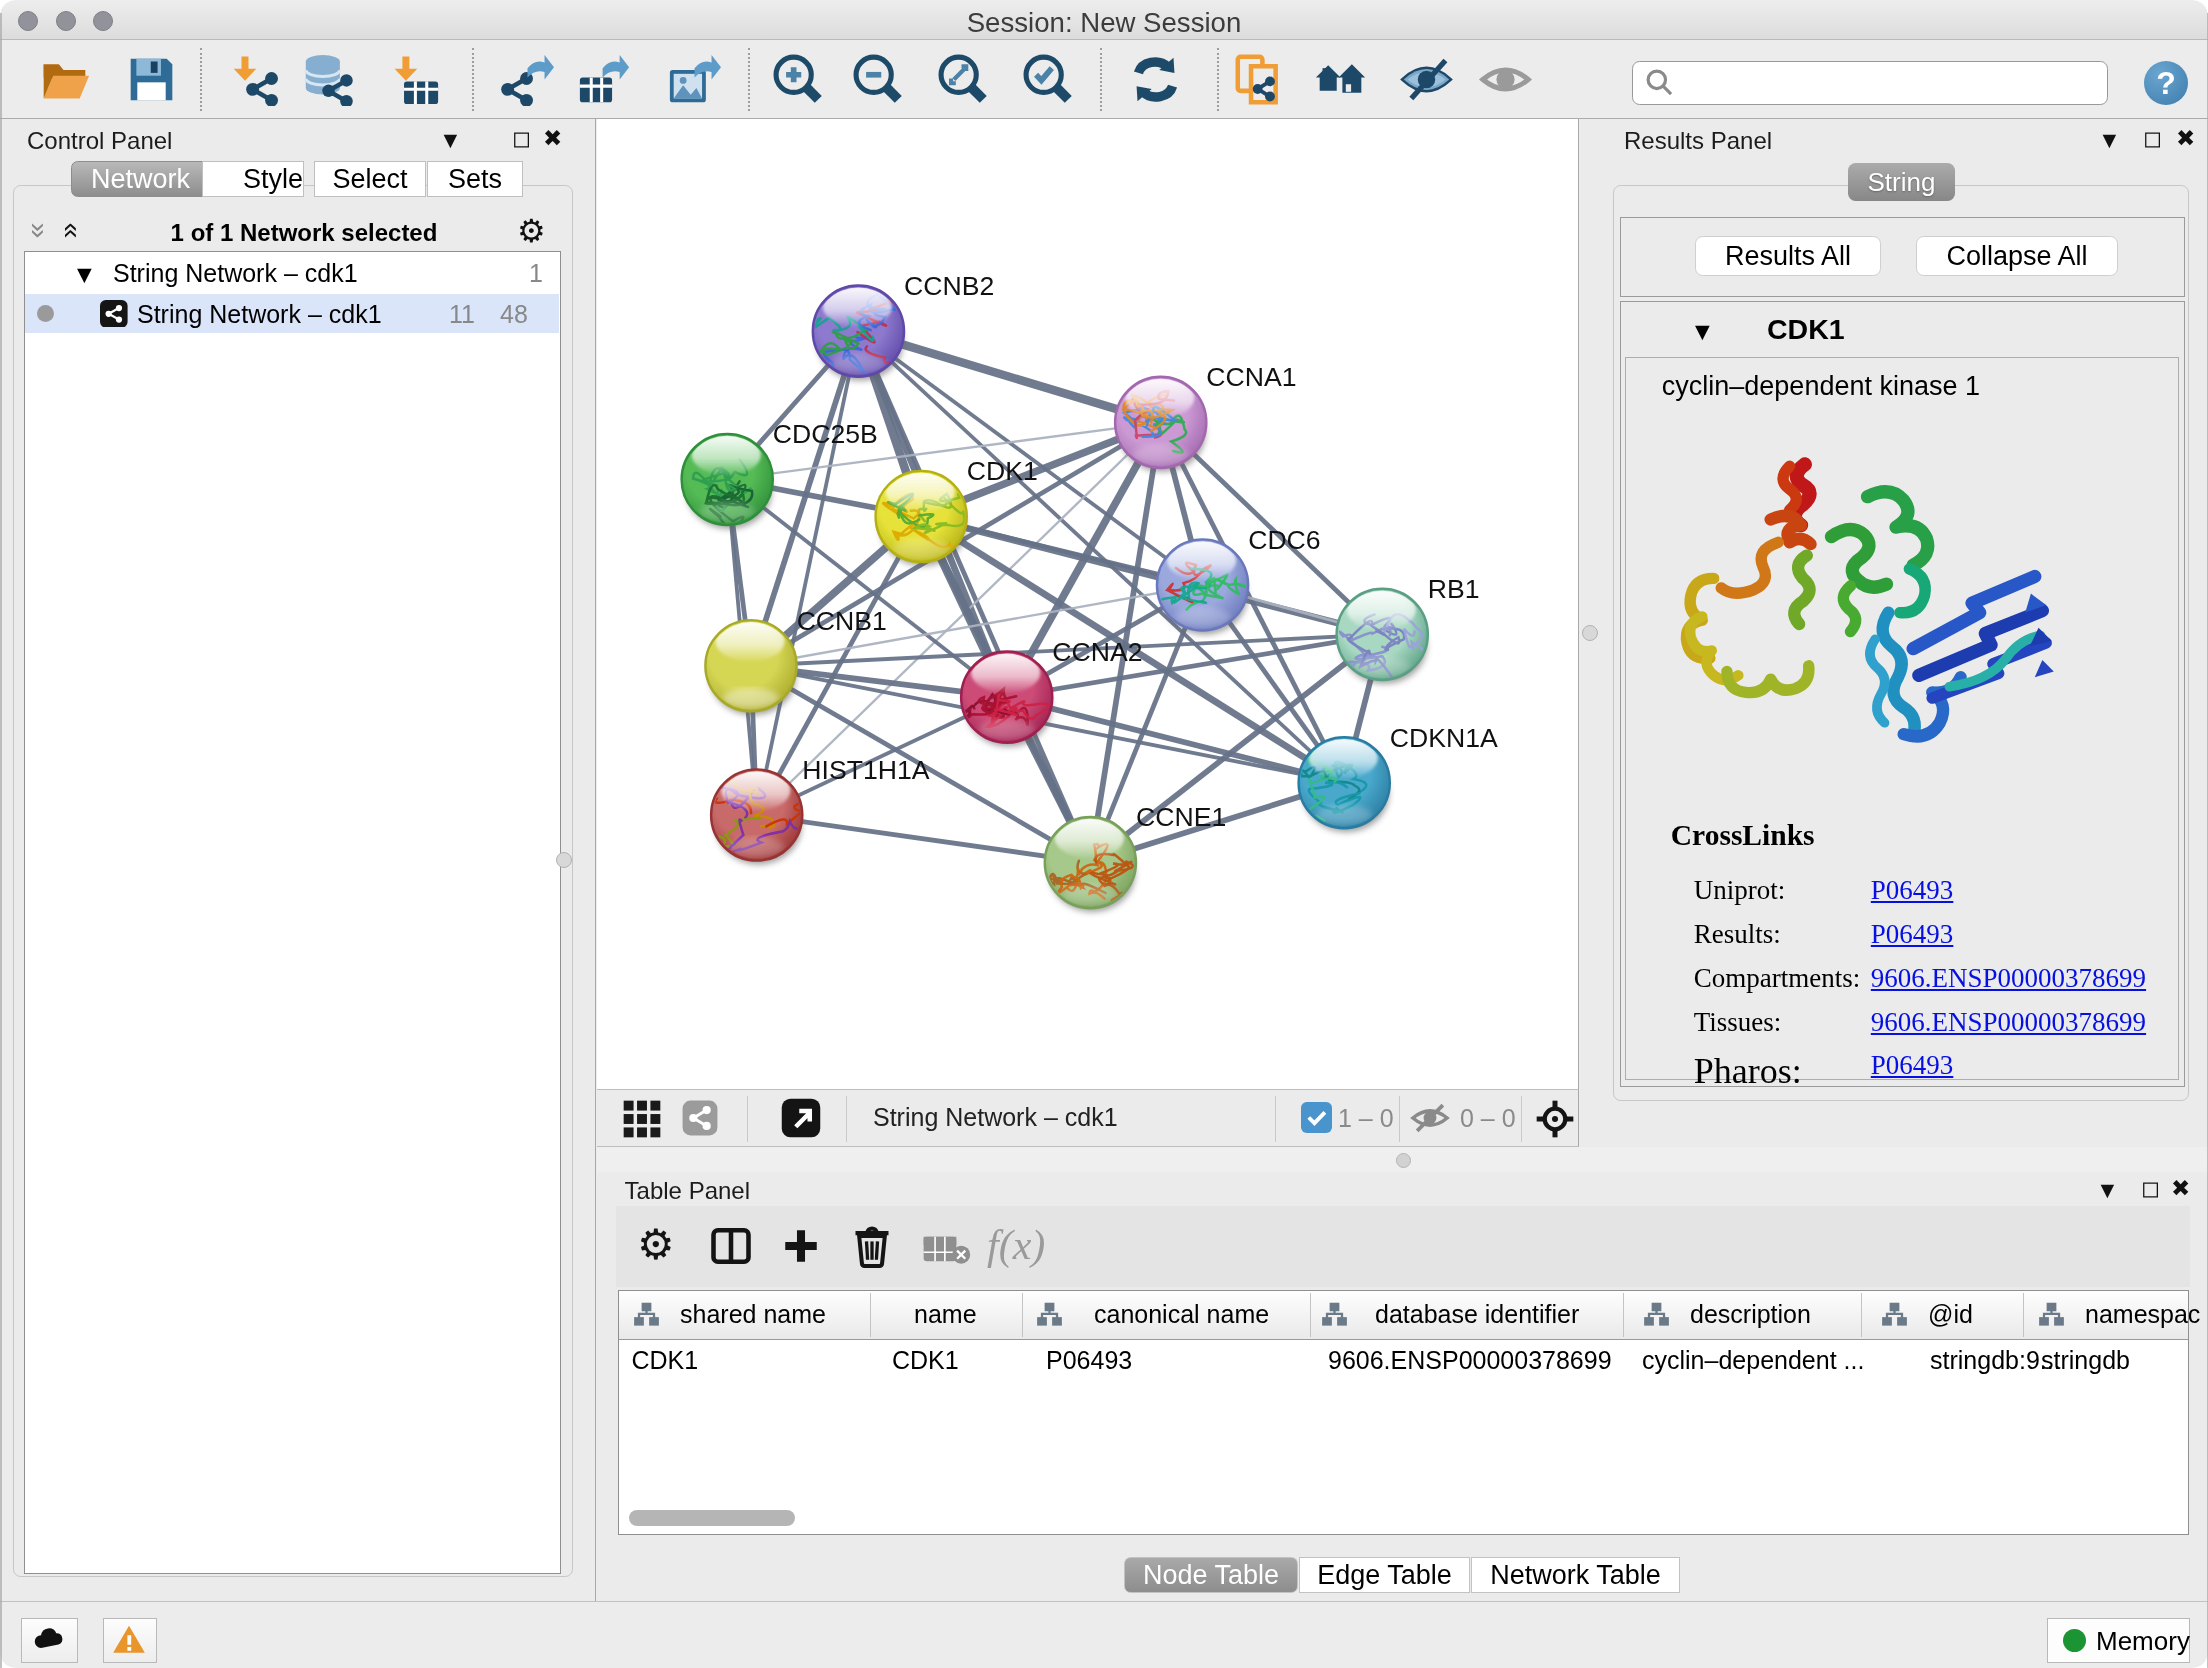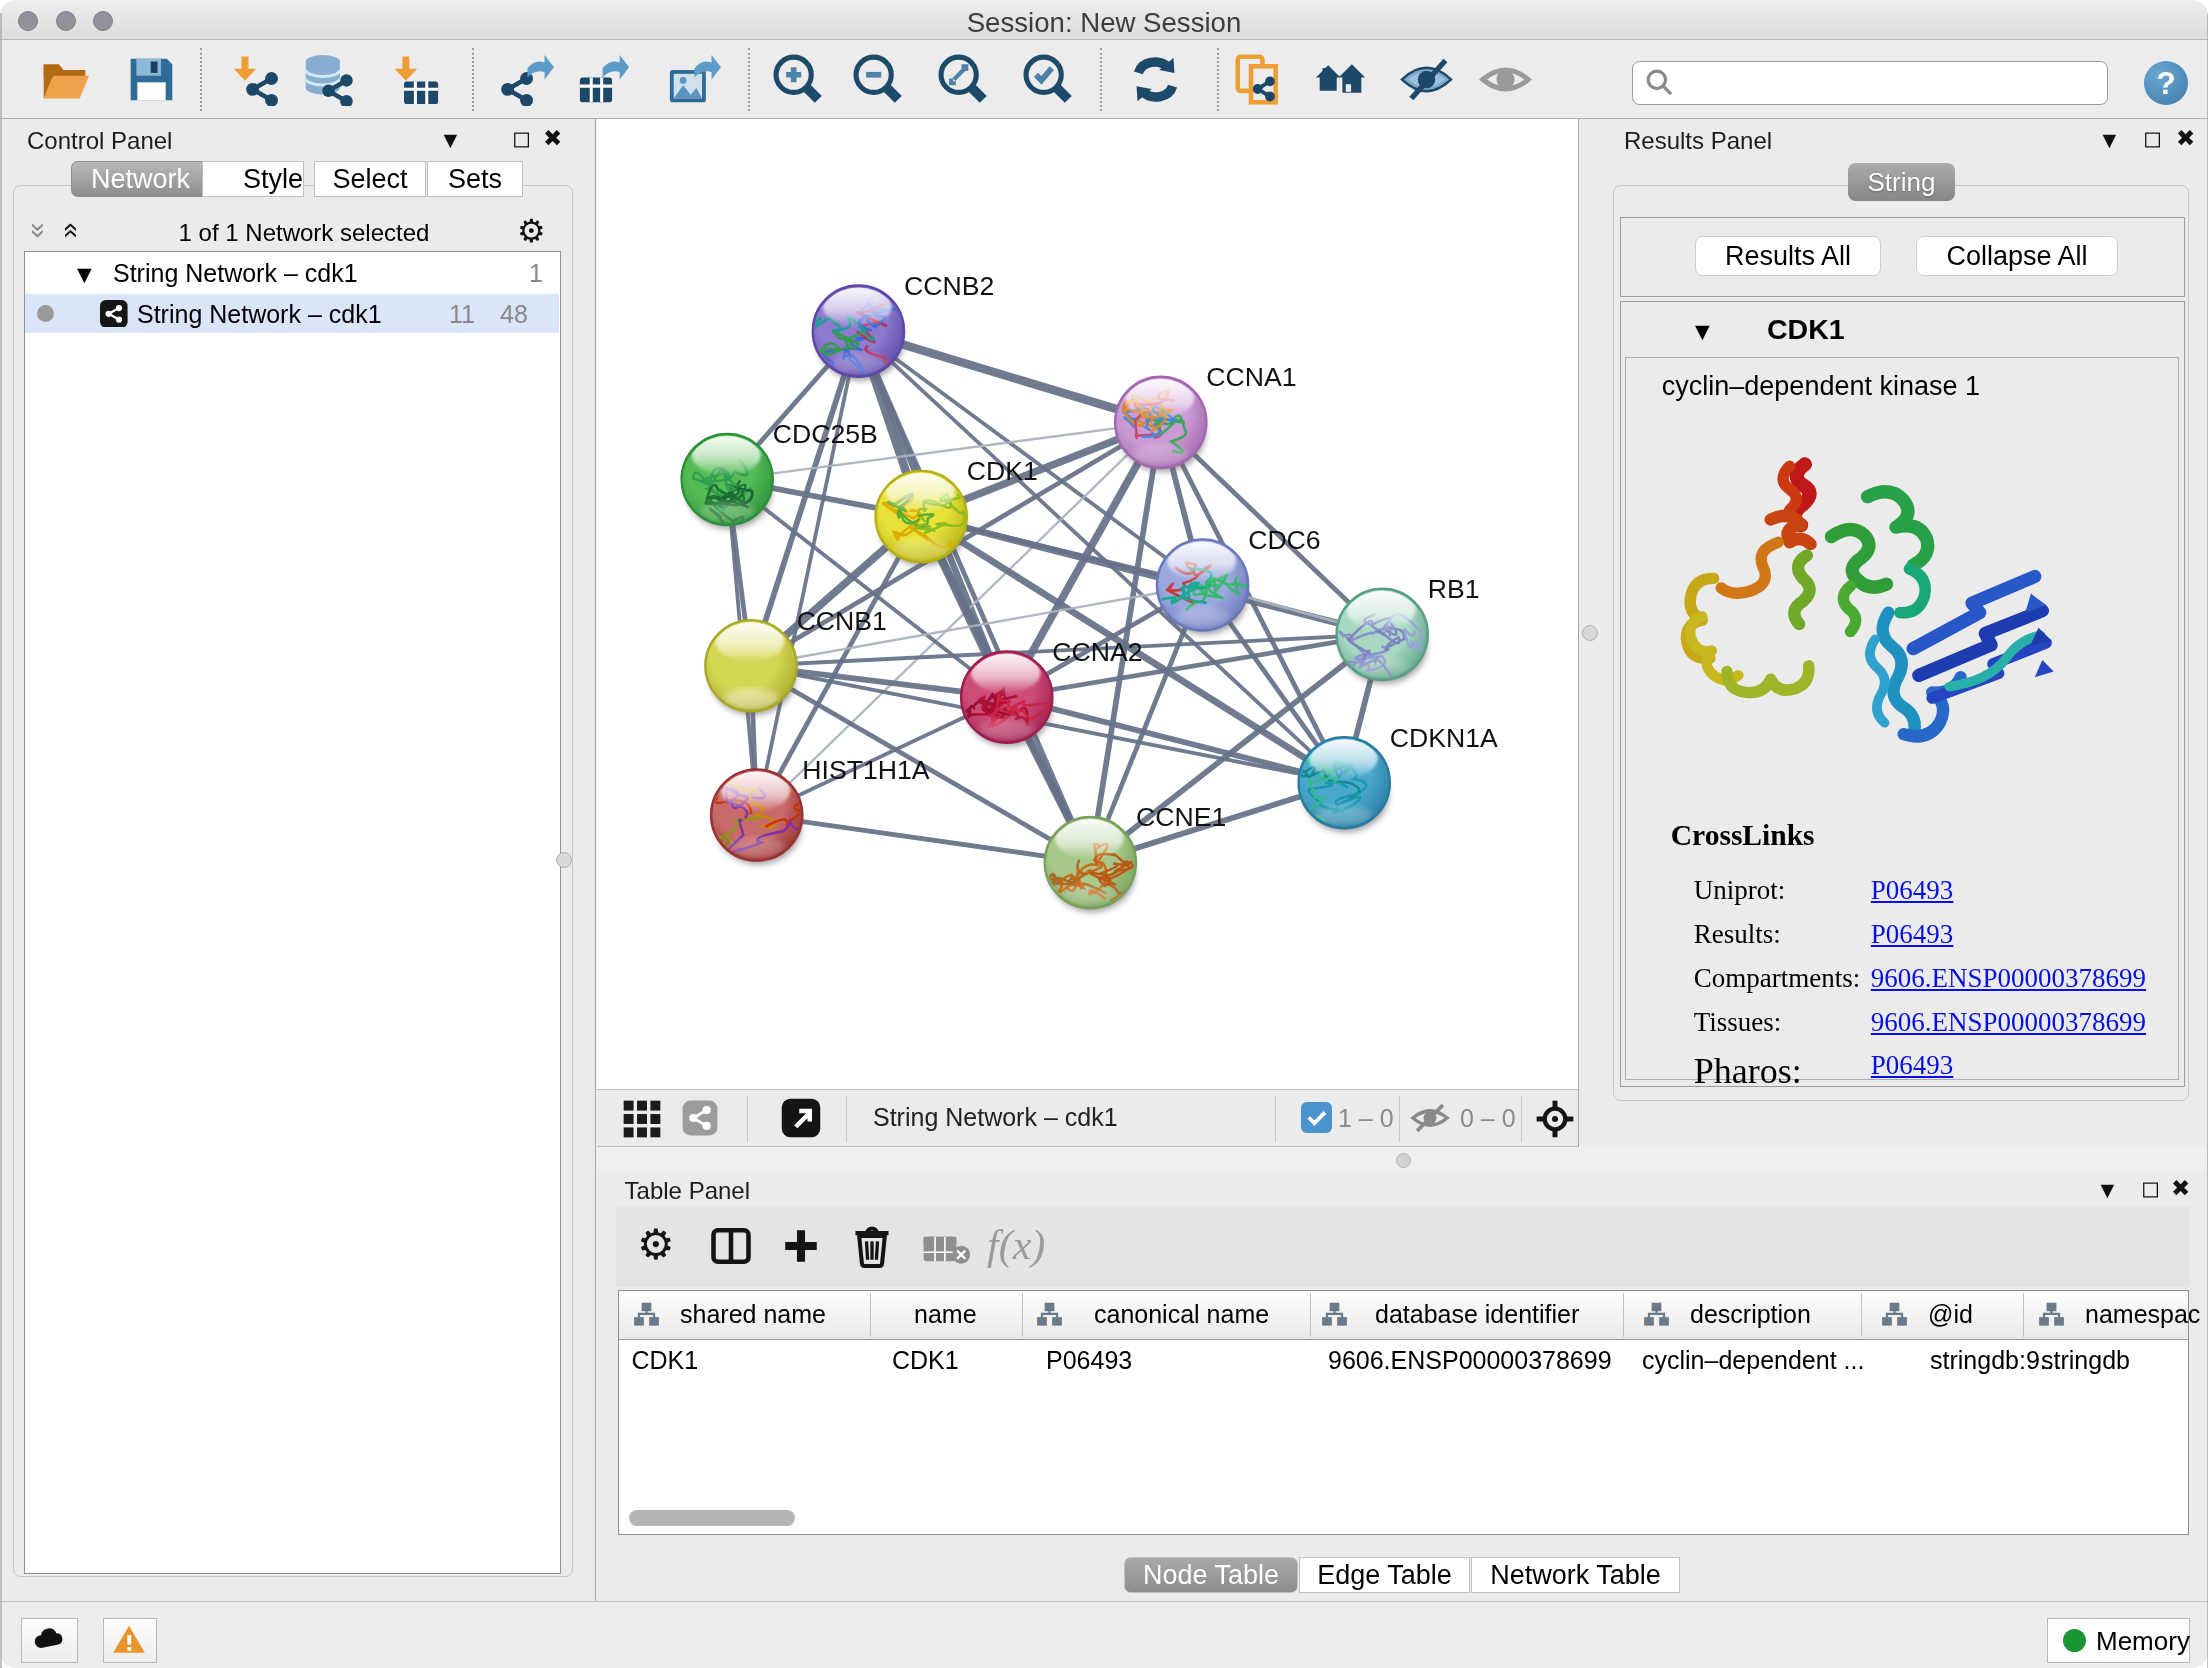--- a/index.html
+++ b/index.html
@@ -240,21 +240,21 @@
 <div class="abs" id="leftdock">
   <div style="position:absolute;left:27px;top:7.6px;" class="paneltitle">Control Panel</div>
   <div class="pctrl" style="left:439px;top:7.6px;">▼</div>
   <div class="pctrl" style="left:512px;top:5.7px;">◻</div>
   <div class="pctrl" style="left:543px;top:5.7px;">✖</div>
   <div class="cptab sel" style="left:71px;width:139px;">Network</div>
   <div class="cptab" style="left:202px;width:102px;text-align:right;">Style</div>
   <div class="cptab" style="left:314px;width:112px;">Select</div>
   <div class="cptab" style="left:427px;width:96px;">Sets</div>
   <div class="abs" id="cpframe"></div>
-  <div style="position:absolute;left:114px;top:100px;width:380px;text-align:center;font-size:24px;white-space:nowrap;">1 of 1 Network selected</div>
+  <div style="position:absolute;left:114px;top:100px;width:380px;text-align:center;font-size:24px;white-space:nowrap;font-weight:bold;">1 of 1 Network selected</div>
   <div class="pctrl" style="left:32px;top:95px;color:#888;transform:rotate(90deg);font-size:28.5px;">»</div>
   <div class="pctrl" style="left:65px;top:95px;transform:rotate(90deg);font-size:28.5px;">«</div>
   <div class="pctrl" style="left:517px;top:93px;font-size:32px;">⚙</div>
   <div class="abs" id="cplist">
     <div style="position:absolute;left:47px;top:7.6px;font-size:25px;">▼</div>
     <div style="position:absolute;left:88px;top:6.7px;font-size:25px;">String Network – cdk1</div>
     <div style="position:absolute;right:17px;top:6.7px;font-size:25px;color:#888;">1</div>
     <div id="cprow2">
       <div style="position:absolute;left:12.4px;top:10.5px;width:17px;height:17px;border-radius:50%;background:#9a9a9a;"></div>
       <svg style="position:absolute;left:75px;top:5.7px;" width="27.6" height="27.6" viewBox="0 0 24 24">

